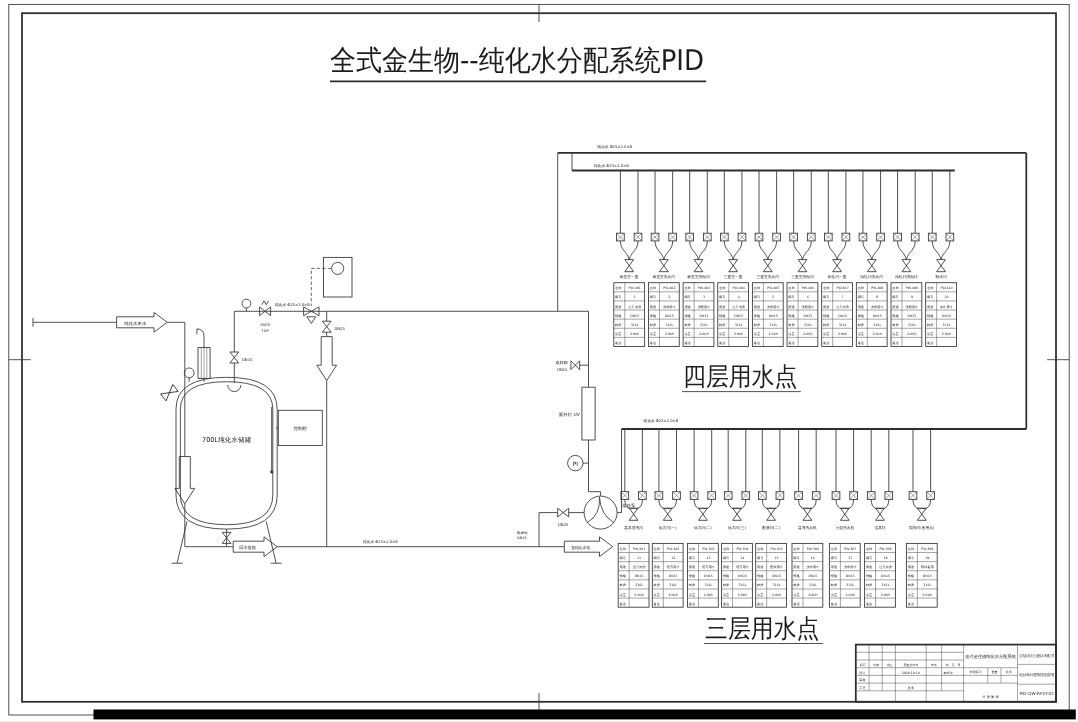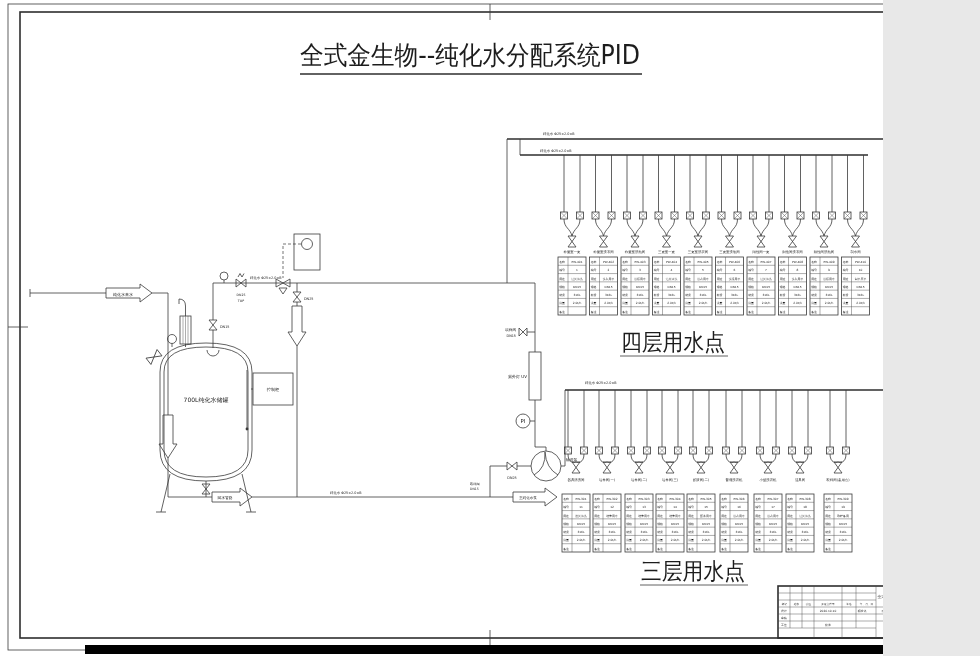--- a/index.html
+++ b/index.html
@@ -1,16 +1,16 @@
 <!DOCTYPE html>
 <html><head>
 <meta charset="utf-8">
 <style>
   html,body{margin:0;padding:0;background:#e8e8e8;}
-  #canvas{position:relative;width:883px;height:656px;background:#ffffff;overflow:hidden;
+  #canvas{position:relative;width:980px;height:656px;background:#ffffff;overflow:hidden;
           font-family:"DejaVu Sans",sans-serif;}
   svg{position:absolute;left:0;top:0;}
   svg text{fill:#1c1c1c;font-family:"DejaVu Sans",sans-serif;}
   .ln{fill:none;stroke:#3a3a3a;stroke-width:0.8;}
   .ln2{fill:none;stroke:#2e2e2e;stroke-width:1.6;}
   .lnt{fill:none;stroke:#4a4a4a;stroke-width:0.45;}
   .dash{fill:none;stroke:#3a3a3a;stroke-width:0.7;stroke-dasharray:3 2;}
   .wht{fill:#ffffff;stroke:#3a3a3a;stroke-width:0.8;}
 </style>
 </head>

